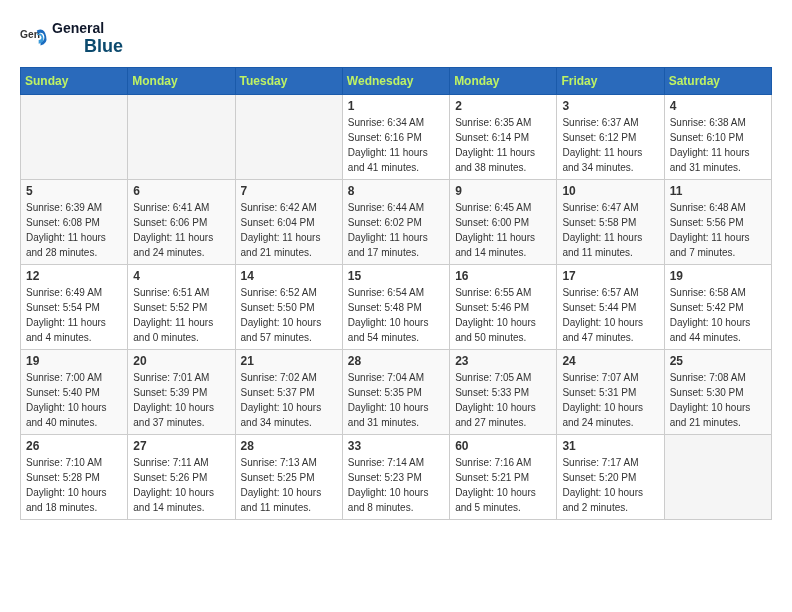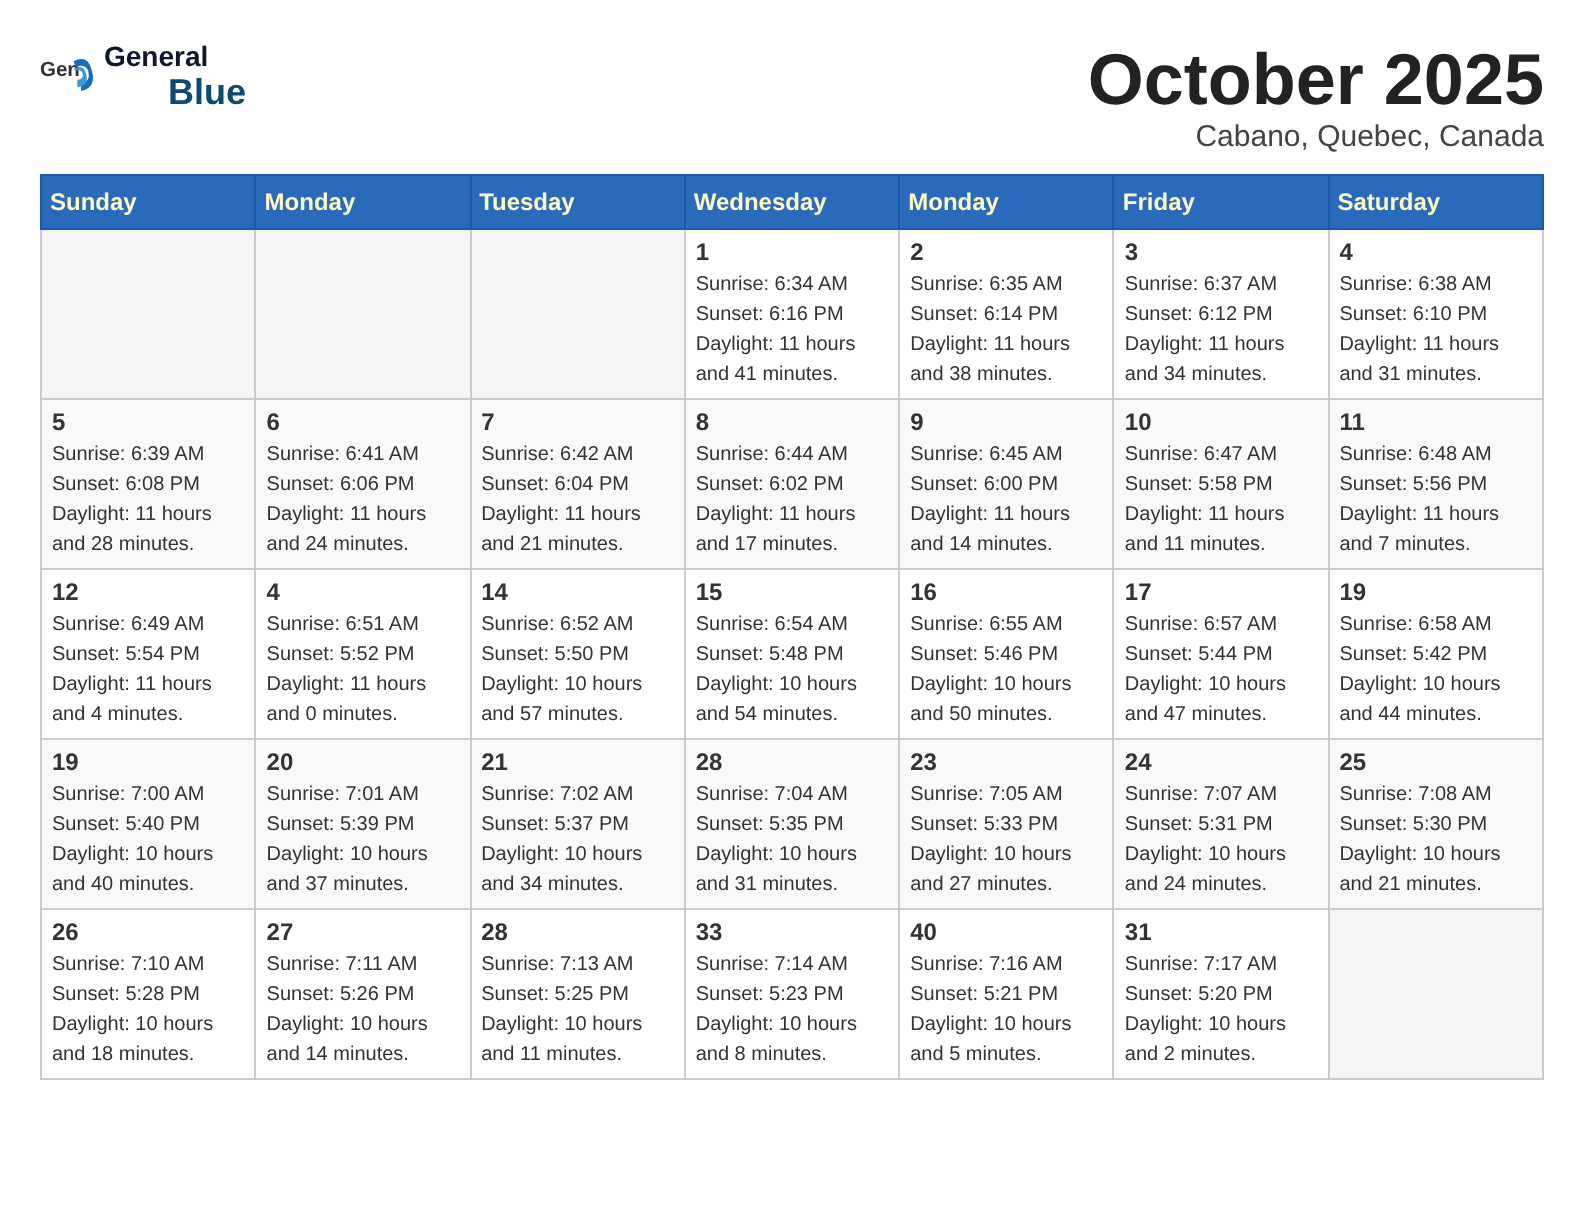--- a/index.html
+++ b/index.html
@@ -40,21 +40,21 @@
       font-size: 15px;
       color: #444;
     }
     .calendar {
       width: 100%;
       border-collapse: collapse;
       border: 1px solid #ccc;
     }
     .calendar th {
       background-color: #2a6abb;
-      color: #fef9c3;
+      color: #bef264;
       font-size: 12px;
       font-weight: bold;
       padding: 6px 4px;
       text-align: left;
       border: 1px solid #1a5aaa;
     }
     .calendar td {
       vertical-align: top;
       padding: 4px 5px;
       font-size: 10px;
@@ -94,24 +94,20 @@
       <svg class="logo-icon" viewBox="0 0 30 30">
         <text y="14" font-size="11" font-weight="bold" fill="#333">Gen</text>
         <path d="M 18 6 Q 26 2 28 12 Q 30 20 22 22 L 22 18 Q 27 17 26 12 Q 25 7 19 9 Z" fill="#1a6bbf"></path>
         <path d="M 18 10 Q 24 7 25 14 Q 26 19 20 20 L 20 16 Q 23 16 23 13 Q 22 10 19 11 Z" fill="#3a9ad9"></path>
       </svg>
       <div>
         <div style="font-size:14px; font-weight:bold; color:#0f172a;">General</div>
         <div style="font-size:18px; font-weight:bold; color:#0c4a6e;padding-left:32px;">Blue</div>
       </div>
     </div>
-    <div class="title-block">
-      <div class="month-title">October 2025</div>
-      <div class="subtitle">Cabano, Quebec, Canada</div>
-    </div>
   </div>
 
   <table class="calendar">
     <thead>
       <tr>
         <th>Sunday</th>
         <th>Monday</th>
         <th>Tuesday</th>
         <th>Wednesday</th>
         <th>Monday</th>
@@ -242,21 +238,21 @@
           </td>
           <td>
             <span class="day-number">28</span>
             <div class="day-info">Sunrise: 7:13 AM<br>Sunset: 5:25 PM<br>Daylight: 10 hours and 11 minutes.</div>
           </td>
           <td>
             <span class="day-number">33</span>
             <div class="day-info">Sunrise: 7:14 AM<br>Sunset: 5:23 PM<br>Daylight: 10 hours and 8 minutes.</div>
           </td>
           <td>
-            <span class="day-number">40</span>
+            <span class="day-number">60</span>
             <div class="day-info">Sunrise: 7:16 AM<br>Sunset: 5:21 PM<br>Daylight: 10 hours and 5 minutes.</div>
           </td>
           <td>
             <span class="day-number">31</span>
             <div class="day-info">Sunrise: 7:17 AM<br>Sunset: 5:20 PM<br>Daylight: 10 hours and 2 minutes.</div>
           </td>
           <td class="empty"></td>
         </tr>
       </tbody>
   </table>

